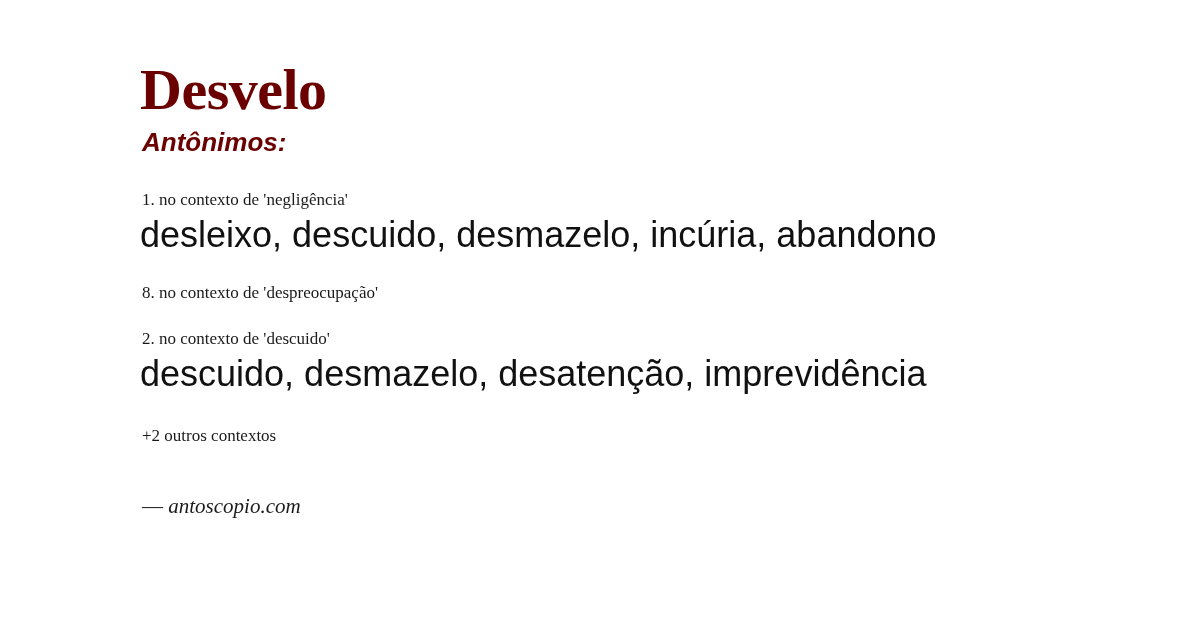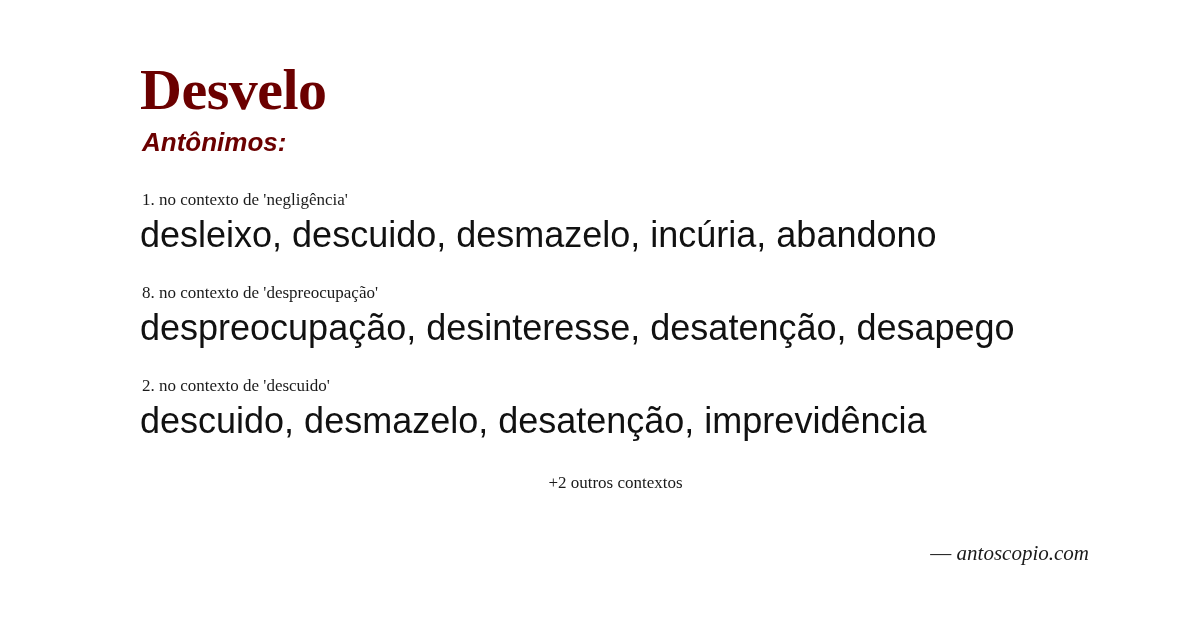--- a/index.html
+++ b/index.html
@@ -12,21 +12,21 @@
     background: #ffffff;
     font-family: "Liberation Serif", serif;
     color: #111111;
     overflow: hidden;
   }
   .page {
     position: relative;
     width: 1200px;
     height: 628px;
     box-sizing: border-box;
-    padding: 60px 111px 0 140px;
+    padding: 60px 75px 0 140px;
   }
   .headword {
     font-family: "Liberation Serif", serif;
     font-size: 58px;
     font-weight: bold;
     color: #6b0000;
     line-height: 1.05;
     margin: 0;
     letter-spacing: -0.5px;
   }
@@ -55,30 +55,28 @@
     font-size: 36px;
     color: #111111;
     margin: 0;
     line-height: 1.25;
   }
   .more-contexts {
     font-family: "Liberation Serif", serif;
     font-size: 17px;
     color: #1a1a1a;
     margin: 30px 0 0 2px;
-    text-align: center;
   }
   .source {
     font-family: "Liberation Serif", serif;
     font-size: 21px;
     font-style: italic;
     color: #1a1a1a;
     margin-top: 48px;
     margin-left: 2px;
-    text-align: right;
   }
   .source .dash {
     font-style: normal;
   }
 </style>
 </head>
 <body>
 
 <div class="page">
 
@@ -87,21 +85,20 @@
 
   <div class="senses">
 
     <div class="sense">
       <div class="sense-context">1. no contexto de 'negligência'</div>
       <div class="sense-words">desleixo, descuido, desmazelo, incúria, abandono</div>
     </div>
 
     <div class="sense">
       <div class="sense-context">8. no contexto de 'despreocupação'</div>
-      <div class="sense-words">despreocupação, desinteresse, desatenção, desapego</div>
     </div>
 
     <div class="sense">
       <div class="sense-context">2. no contexto de 'descuido'</div>
       <div class="sense-words">descuido, desmazelo, desatenção, imprevidência</div>
     </div>
 
   </div>
 
   <div class="more-contexts">+2 outros contextos</div>

